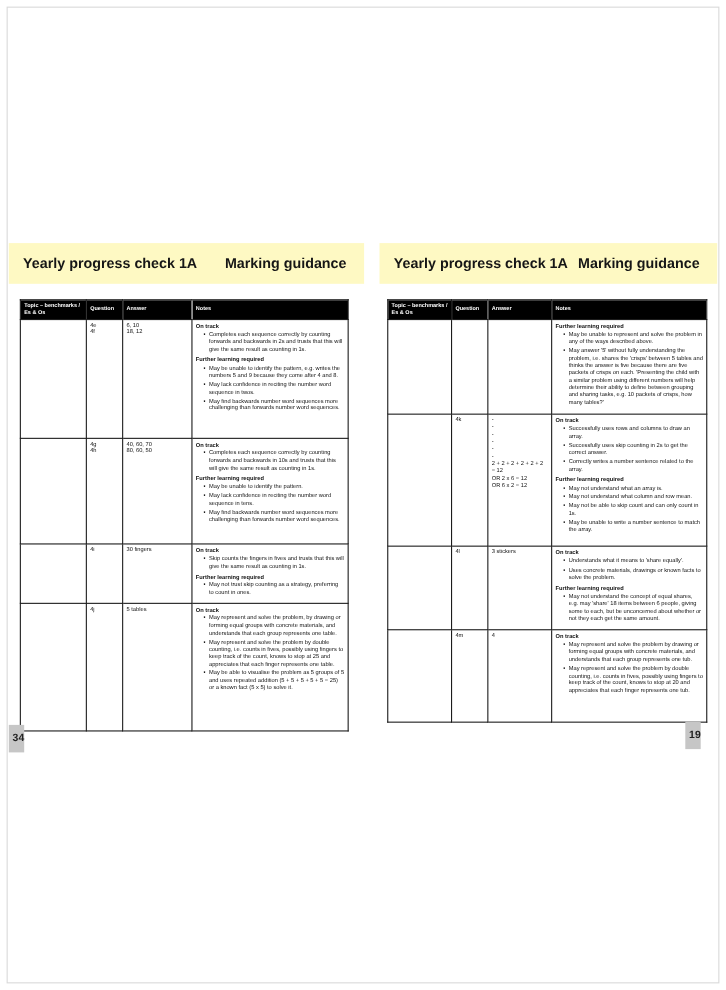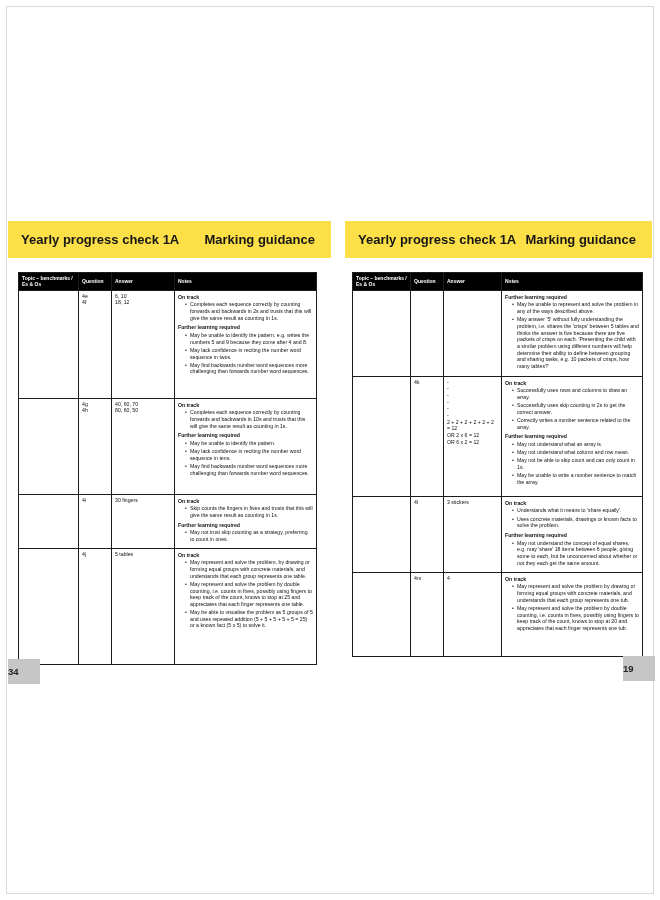--- a/index.html
+++ b/index.html
@@ -12,21 +12,21 @@
     overflow: hidden;
   }
   .frame {
     position: absolute; inset: 6px;
     border: 1px solid #d9d9d9;
     pointer-events: none;
   }
   
   .hbar {
     position: absolute; top: 221px; height: 37px;
-    background: #fde047;
+    background: #fef9c3;
     display: flex; align-items: center; justify-content: space-between;
     padding: 0 16px 0 13px;
   }
   .hbar-left  { left: 8px;   width: 323px; }
   .hbar-right { left: 345px; width: 307px; }
   .hbar .title, .hbar .subtitle {
     font-size: 13px; font-weight: 700; color: #161616; white-space: nowrap;
   }
   
   .twrap { position: absolute; top: 272px; }
@@ -59,24 +59,24 @@
   .tR tr.r2 { height: 76px;  } .tR tr.r3 { height: 84px; }
   td.qcell, td.acell { white-space: pre-line; }
   
   .sec { margin-bottom: 3px; }
   .nh { font-weight: 700; margin: 1px 0 1px; }
   ul.nb { list-style: none; padding-left: 7px; }
   ul.nb li { position: relative; padding-left: 5px; margin-bottom: 1.5px; }
   ul.nb li::before { content: "\2022"; position: absolute; left: 0; top: 0; }
   
   .ptab {
-    position: absolute; width: 32px; height: 25px;
+    position: absolute; width: 14px; height: 25px;
     background: #c6c6c6;
     font-size: 9.5px; font-weight: 700; color: #222;
-    text-align: left; line-height: 25px;
+    text-align: right; line-height: 25px;
   }
   .ptab-left  { left: 8px;   top: 659px; }
   .ptab-right { left: 623px; top: 656px; }
 </style>
 </head>
 <body>
 
 <div class="frame"></div>
 
 <div>

